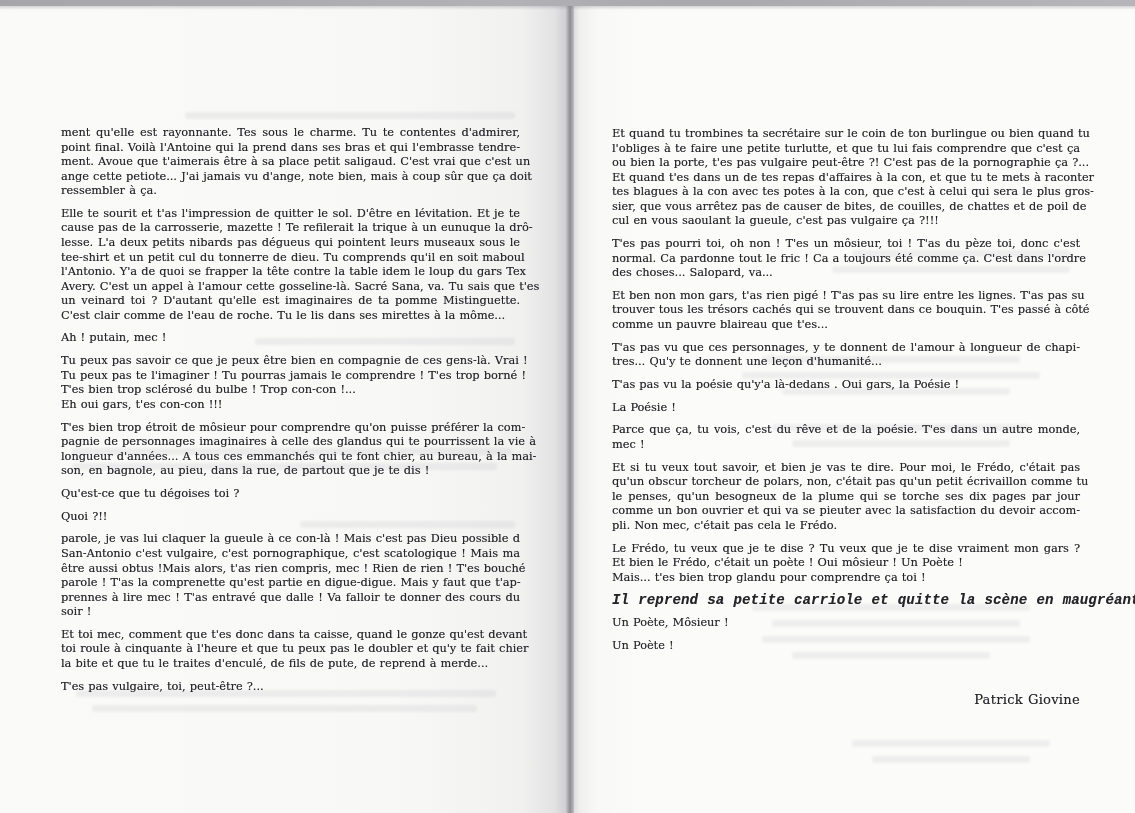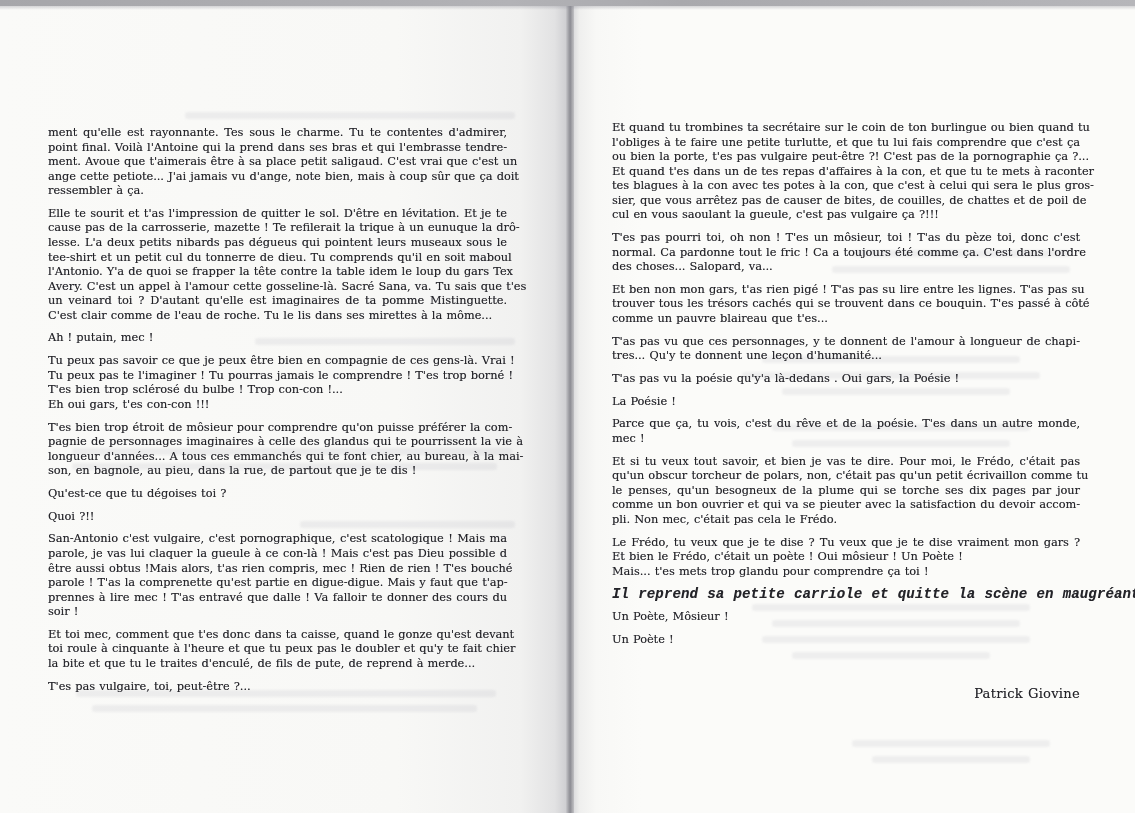--- a/index.html
+++ b/index.html
@@ -34,22 +34,22 @@
     background:linear-gradient(90deg,#c8c8cb 0%,#97979d 40%,#8f8f96 55%,#c2c2c5 100%);
     filter:blur(.6px);
   }
   .textblock{
     position:absolute;
     font-size:11.3px;
     line-height:14.55px;
     word-spacing:.6px;
     text-shadow:.2px .2px .35px rgba(25,25,35,.42);
   }
-  .tb-left{left:48px;top:126px;width:459px;}
-  .tb-right{left:612px;top:121px;width:468px;}
+  .tb-left{left:61px;top:126px;width:459px;}
+  .tb-right{left:612px;top:127px;width:468px;}
   .para{margin:0 0 8.2px 0;}
   .line{white-space:nowrap;}
   .line.just{text-align:justify;text-align-last:justify;}
   .para.stage .line{
     font-weight:bold;font-style:italic;font-size:14px;letter-spacing:.15px;font-family:Liberation Mono, monospace;
   }
   .signature{
     margin-top:40px;
     text-align:right;
     font-size:13px;
@@ -127,22 +127,22 @@
         <div class="line just">longueur d'années... A tous ces emmanchés qui te font chier, au bureau, à la mai-</div>
         <div class="line">son, en bagnole, au pieu, dans la rue, de partout que je te dis !</div>
       </div>
       <div class="para">
         <div class="line">Qu'est-ce que tu dégoises toi ?</div>
       </div>
       <div class="para">
         <div class="line">Quoi ?!!</div>
       </div>
       <div class="para">
+        <div class="line just">parole, je vas lui claquer la gueule à ce con-là ! Mais c'est pas Dieu possible d</div>
         <div class="line just">San-Antonio c'est vulgaire, c'est pornographique, c'est scatologique ! Mais ma</div>
-        <div class="line just">parole, je vas lui claquer la gueule à ce con-là ! Mais c'est pas Dieu possible d</div>
         <div class="line just">être aussi obtus !Mais alors, t'as rien compris, mec ! Rien de rien ! T'es bouché</div>
         <div class="line just">parole ! T'as la comprenette qu'est partie en digue-digue. Mais y faut que t'ap-</div>
         <div class="line just">prennes à lire mec ! T'as entravé que dalle ! Va falloir te donner des cours du</div>
         <div class="line">soir !</div>
       </div>
       <div class="para">
         <div class="line just">Et toi mec, comment que t'es donc dans ta caisse, quand le gonze qu'est devant</div>
         <div class="line just">toi roule à cinquante à l'heure et que tu peux pas le doubler et qu'y te fait chier</div>
         <div class="line">la bite et que tu le traites d'enculé, de fils de pute, de reprend à merde...</div>
       </div>
@@ -189,21 +189,21 @@
       <div class="para">
         <div class="line just">Et si tu veux tout savoir, et bien je vas te dire. Pour moi, le Frédo, c'était pas</div>
         <div class="line just">qu'un obscur torcheur de polars, non, c'était pas qu'un petit écrivaillon comme tu</div>
         <div class="line just">le penses, qu'un besogneux de la plume qui se torche ses dix pages par jour</div>
         <div class="line just">comme un bon ouvrier et qui va se pieuter avec la satisfaction du devoir accom-</div>
         <div class="line">pli. Non mec, c'était pas cela le Frédo.</div>
       </div>
       <div class="para">
         <div class="line just">Le Frédo, tu veux que je te dise ? Tu veux que je te dise vraiment mon gars ?</div>
         <div class="line">Et bien le Frédo, c'était un poète ! Oui môsieur ! Un Poète !</div>
-        <div class="line">Mais... t'es mets trop glandu pour comprendre ça toi !</div>
+        <div class="line">Mais... t'es bien trop glandu pour comprendre ça toi !</div>
       </div>
       <div class="para stage">
         <div class="line">Il reprend sa petite carriole et quitte la scène en maugréant.</div>
       </div>
       <div class="para">
         <div class="line">Un Poète, Môsieur !</div>
       </div>
       <div class="para">
         <div class="line">Un Poète !</div>
       </div>

